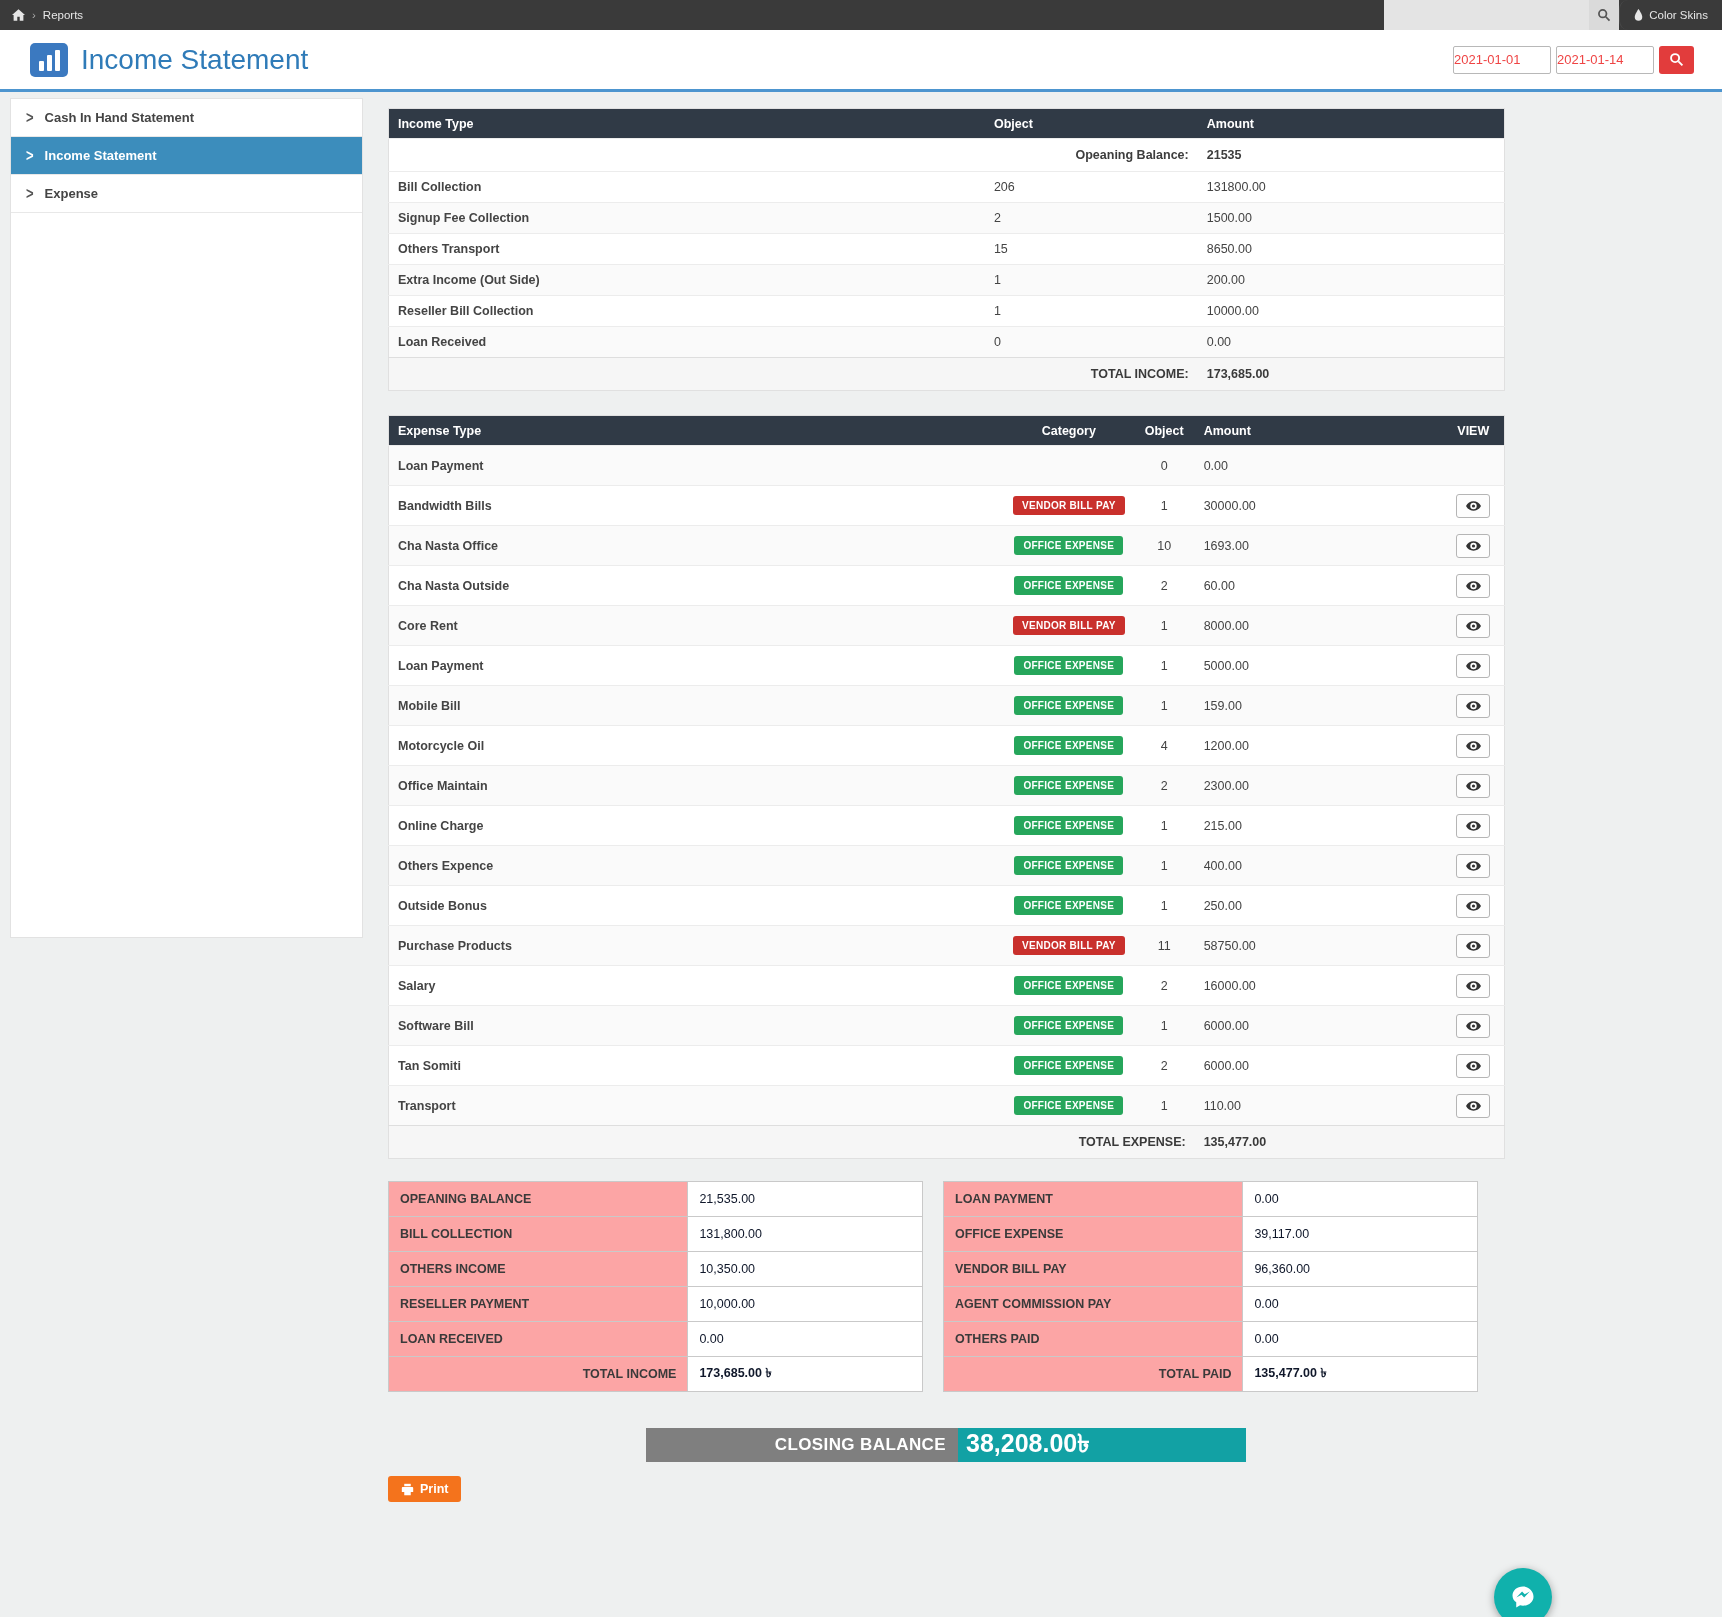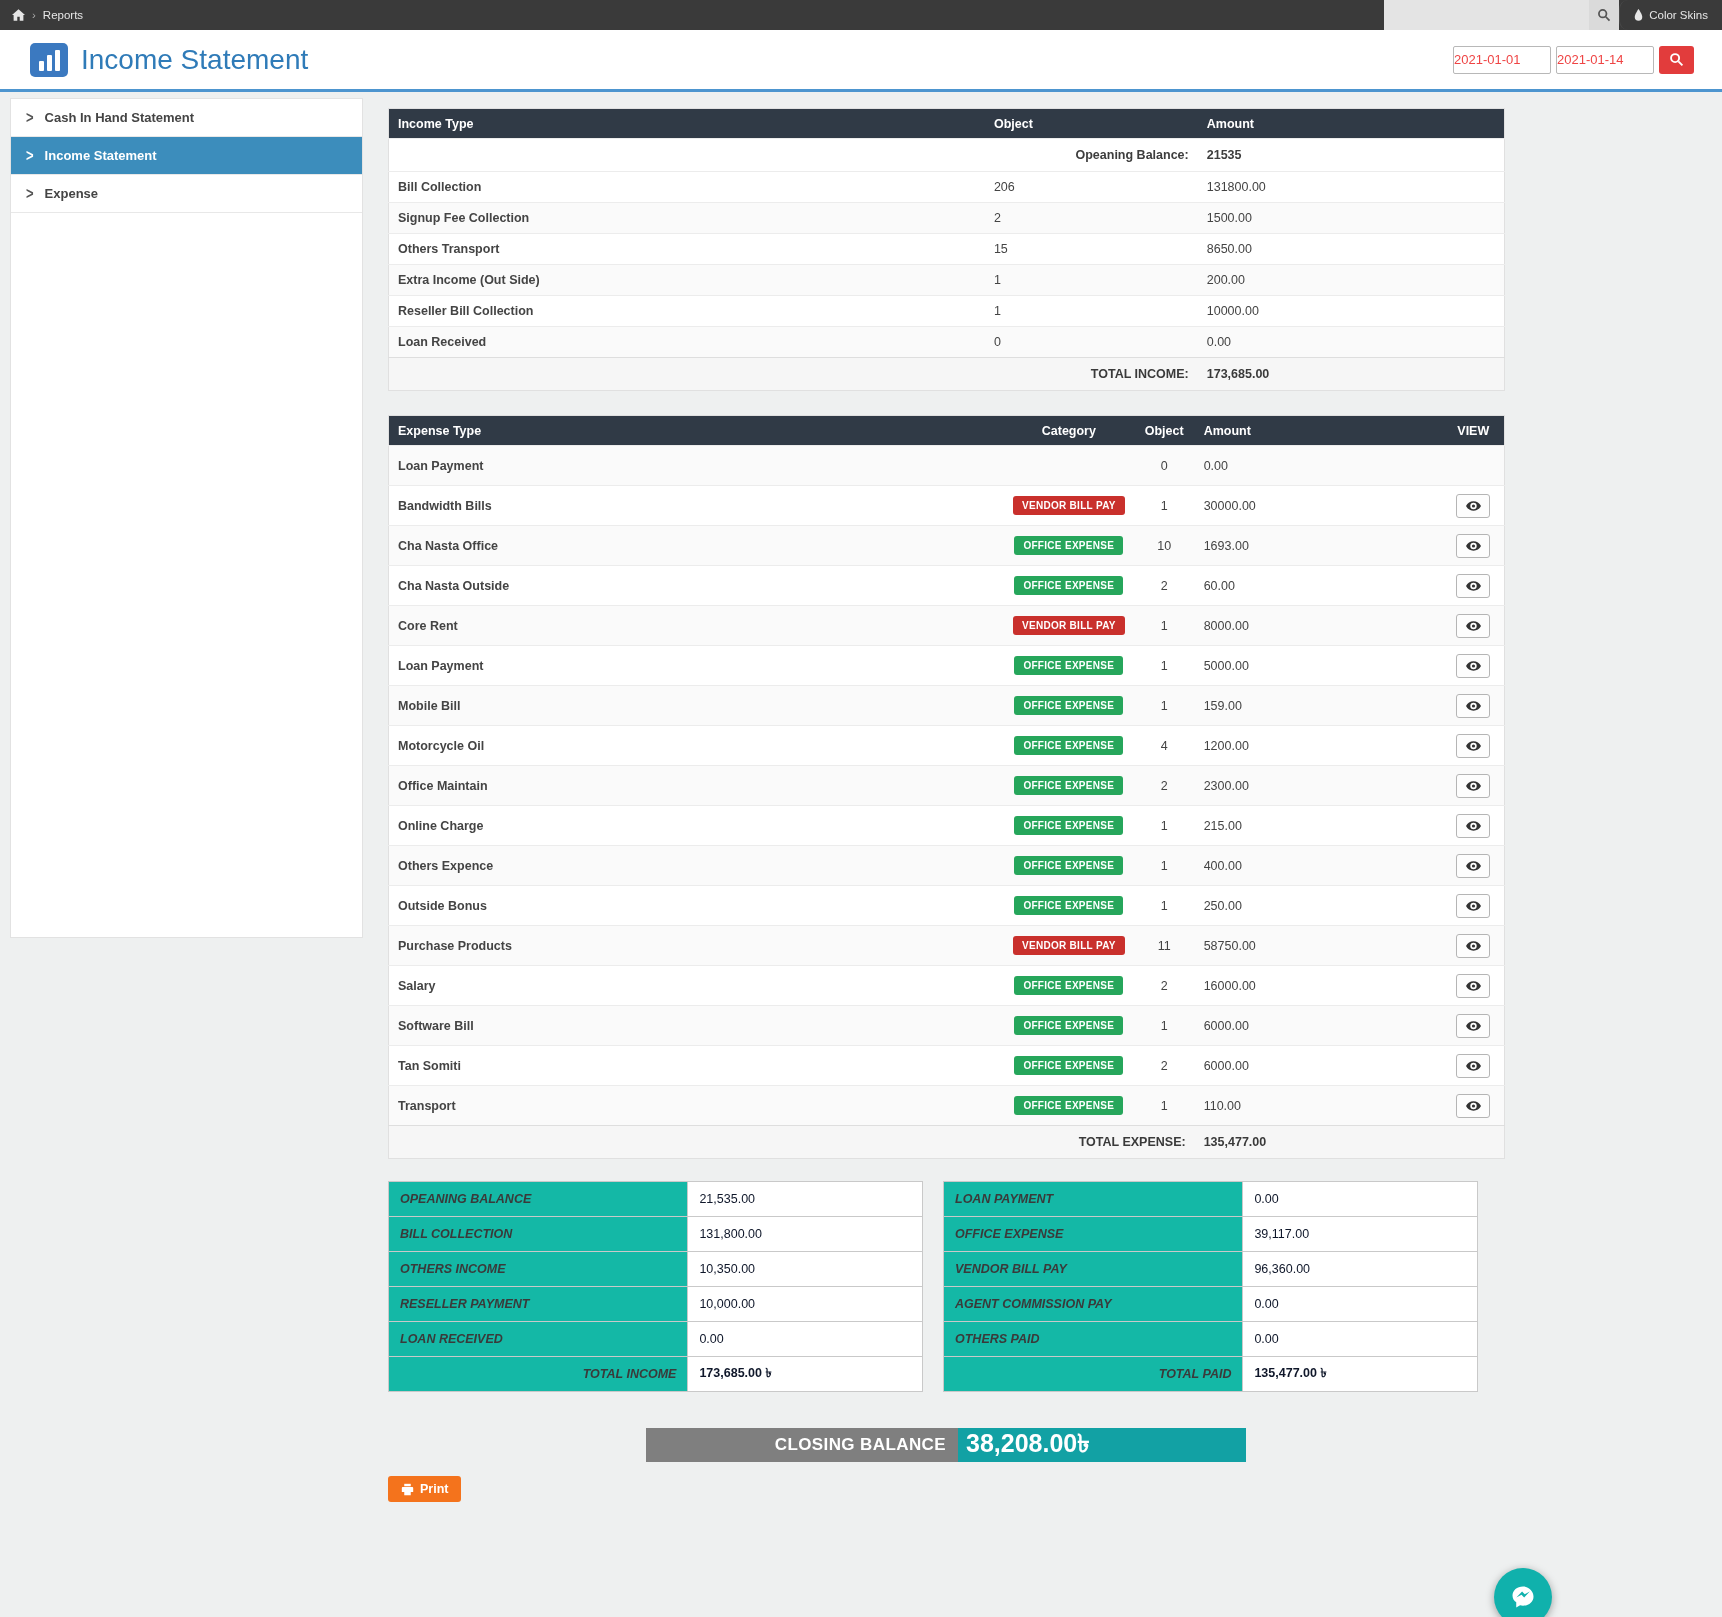--- a/index.html
+++ b/index.html
@@ -52,21 +52,21 @@
 
   .expense-table { margin-top:24px; }
 
   .badge { display:inline-block; padding:4px 9px; border-radius:3px; color:#fff; font-size:10px; font-weight:bold; letter-spacing:.3px; white-space:nowrap; }
   .view-btn { width:34px; height:24px; border:1px solid #b5b5b5; background:#fdfdfd; border-radius:3px; display:inline-flex; align-items:center; justify-content:center; cursor:pointer; }
 
   
   .summary-wrap { display:flex; gap:20px; margin-top:22px; }
   table.sum-table { border-collapse:collapse; width:535px; background:#fff; }
   .sum-table td { border:1px solid #c9c9c9; height:35px; font-size:12.5px; padding:0 11px; color:#0f172a; }
-  td.sum-label { background:#14b8a6; font-weight:bold; color:#3a3a3a;font-style:italic; }
+  td.sum-label { background:#fca5a5; font-weight:bold; color:#3a3a3a; }
   td.sum-value { background:#fff; }
   tr.sum-total td { font-weight:bold; }
   tr.sum-total td.sum-label { text-align:right; }
 
   
   .closing-bar { display:flex; width:600px; height:34px; margin:36px 0 0 258px; }
   .closing-label { width:312px; background:#7f7f7f; color:#fff; font-weight:bold; font-size:17px; display:flex; align-items:center; justify-content:flex-end; padding-right:12px; letter-spacing:.4px; }
   .closing-value { flex:1; background:#12a1a4; color:#fff; font-weight:bold; font-size:25px; display:flex; align-items:center; padding-left:8px; }
 
   .print-btn { margin-top:14px; background:#f4731c; color:#fff; border:none; border-radius:3px; padding:6px 13px; font-size:12.5px; display:inline-flex; align-items:center; gap:6px; cursor:pointer; font-weight:bold; }

